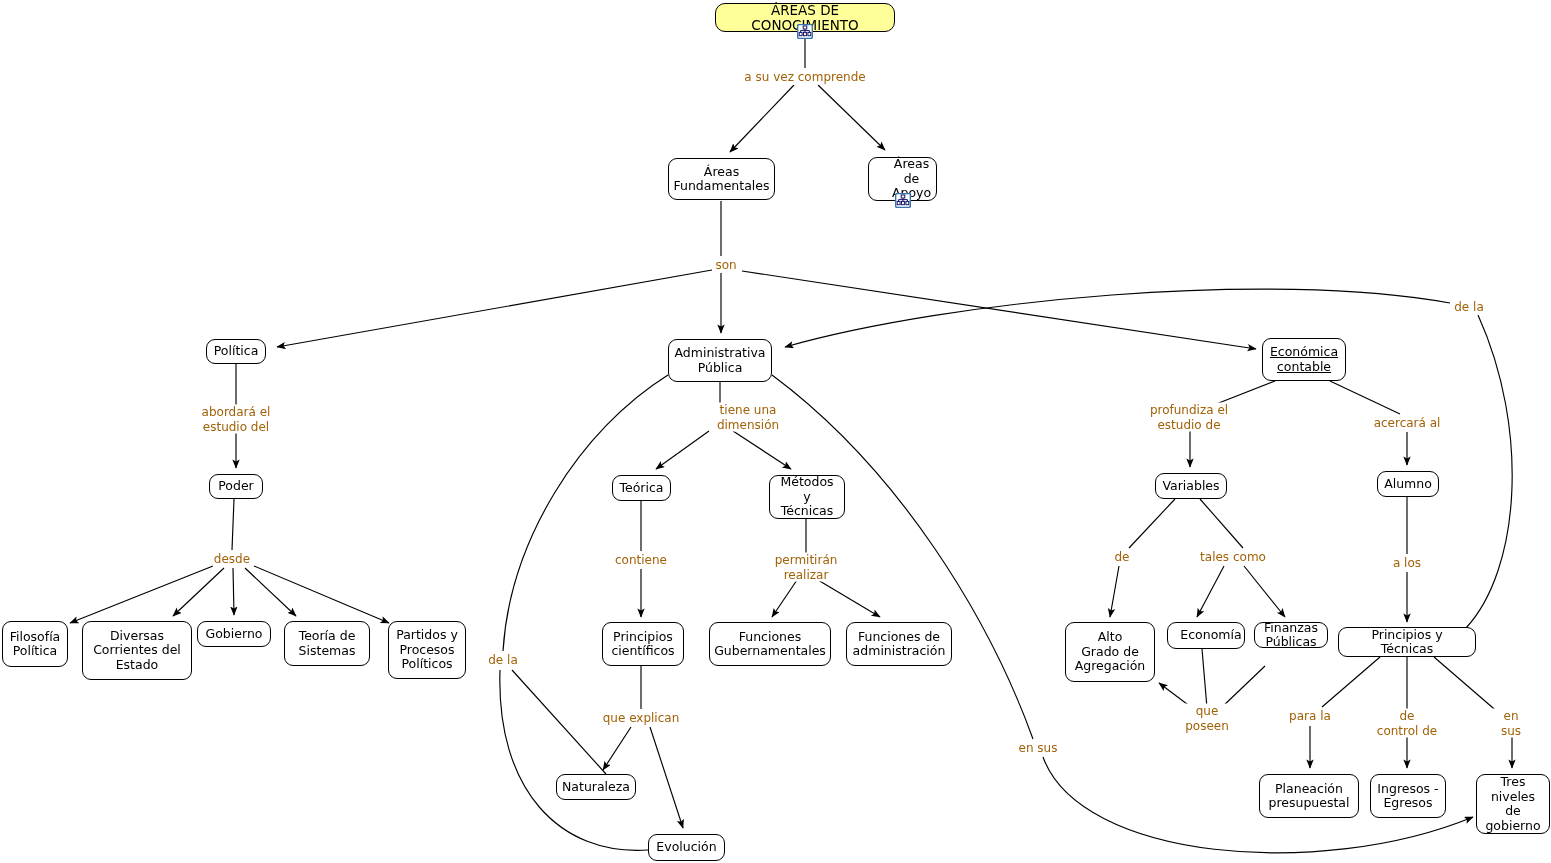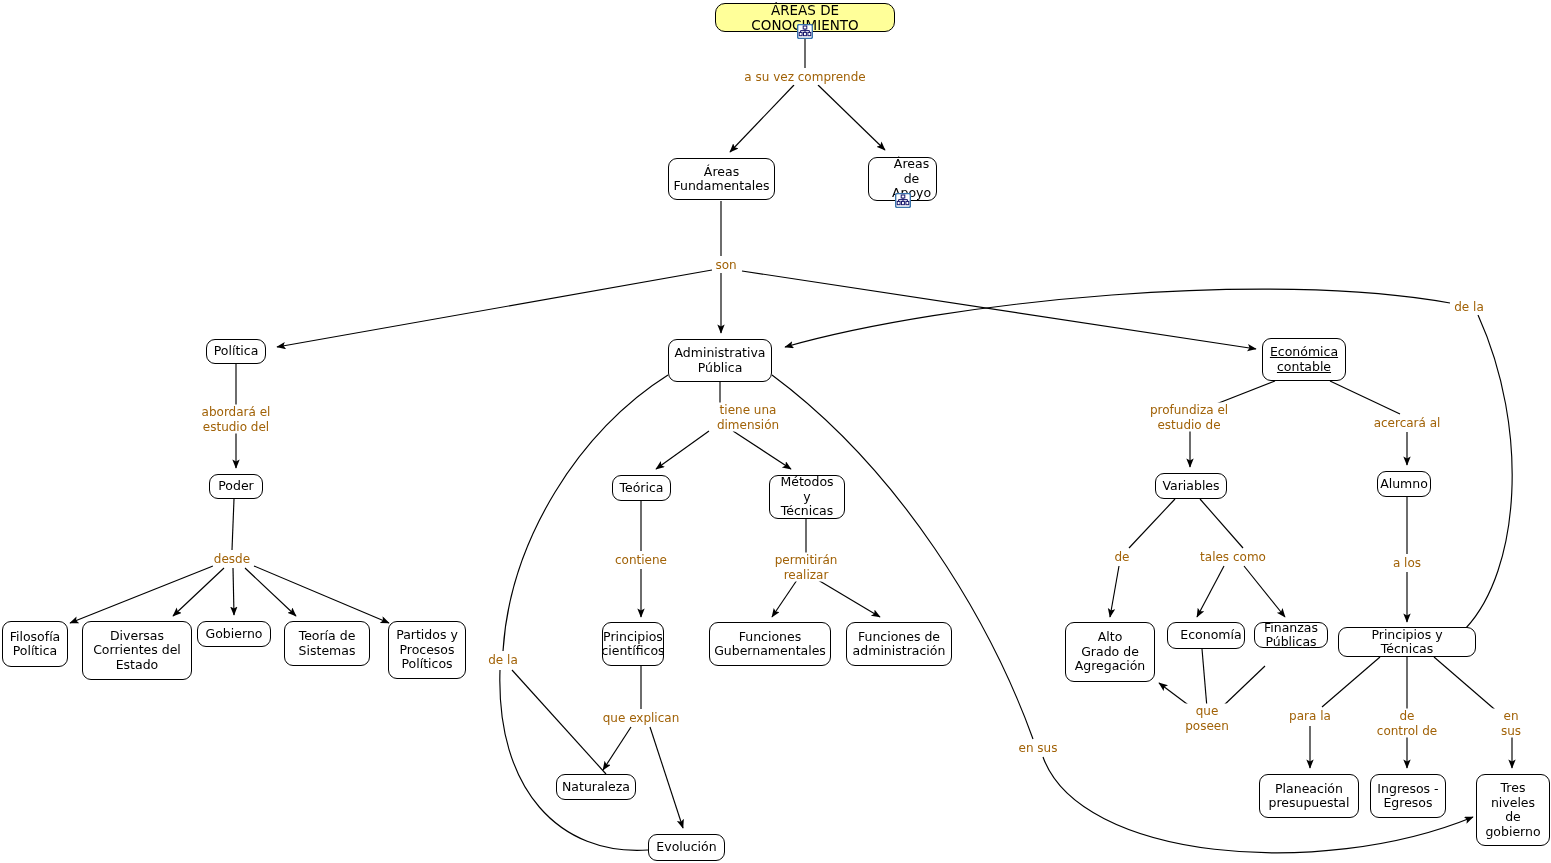--- a/index.html
+++ b/index.html
@@ -162,52 +162,52 @@
       <div class="node" style="left: 206px; top: 339px; width: 60px; height: 25px;"><span>Política</span></div>
       <div class="node" style="left: 668px; top: 339px; width: 104px; height: 43px;"><span>Administrativa
 Pública</span></div>
       <div class="node" style="left: 1262px; top: 338px; width: 84px; height: 43px; text-decoration: underline;"><span>Económica
 contable</span></div>
       <div class="node" style="left: 209px; top: 474px; width: 54px; height: 25px;"><span>Poder</span></div>
       <div class="node" style="left: 612px; top: 475px; width: 59px; height: 26px; text-align: center;"><span>Teórica</span></div>
       <div class="node" style="left: 769px; top: 475px; width: 76px; height: 44px;"><span>Métodos y
 Técnicas</span></div>
       <div class="node" style="left: 1155px; top: 473px; width: 72px; height: 26px;"><span>Variables</span></div>
-      <div class="node" style="left: 1377px; top: 471px; width: 54px; height: 26px;"><span>Alumno</span></div>
+      <div class="node" style="left: 1377px; top: 471px; width: 62px; height: 26px;"><span>Alumno</span></div>
       <div class="node" style="left: 2px; top: 621px; width: 66px; height: 46px;"><span>Filosofía
 Política</span></div>
       <div class="node" style="left: 82px; top: 621px; width: 110px; height: 59px;"><span>Diversas
 Corrientes del
 Estado</span></div>
       <div class="node" style="left: 197px; top: 621px; width: 74px; height: 26px;"><span>Gobierno</span></div>
       <div class="node" style="left: 284px; top: 621px; width: 86px; height: 45px;"><span>Teoría de
 Sistemas</span></div>
       <div class="node" style="left: 388px; top: 621px; width: 78px; height: 58px;"><span>Partidos y
 Procesos
 Políticos</span></div>
-      <div class="node" style="left: 602px; top: 622px; width: 62px; height: 44px;"><span>Principios
+      <div class="node" style="left: 602px; top: 622px; width: 82px; height: 44px;"><span>Principios
 científicos</span></div>
       <div class="node" style="left: 709px; top: 622px; width: 122px; height: 44px;"><span>Funciones
 Gubernamentales</span></div>
       <div class="node" style="left: 846px; top: 622px; width: 106px; height: 44px;"><span>Funciones de
 administración</span></div>
       <div class="node" style="left: 1065px; top: 622px; width: 90px; height: 60px;"><span>Alto
 Grado de
 Agregación</span></div>
       <div class="node" style="left: 1167px; top: 622px; width: 78px; height: 27px; padding-left: 16px;"><span>Economía</span></div>
       <div class="node" style="left: 1254px; top: 622px; width: 74px; height: 26px;"><span>Finanzas
 Públicas</span></div>
       <div class="node" style="left: 1338px; top: 627px; width: 138px; height: 30px;"><span>Principios y Técnicas</span></div>
       <div class="node" style="left: 556px; top: 774px; width: 80px; height: 26px;"><span>Naturaleza</span></div>
       <div class="node" style="left: 648px; top: 834px; width: 77px; height: 27px;"><span>Evolución</span></div>
       <div class="node" style="left: 1259px; top: 774px; width: 100px; height: 44px;"><span>Planeación
 presupuestal</span></div>
       <div class="node" style="left: 1370px; top: 774px; width: 76px; height: 44px;"><span>Ingresos -
 Egresos</span></div>
-      <div class="node" style="left: 1476px; top: 774px; width: 74px; height: 72px;"><span>Tres
+      <div class="node" style="left: 1476px; top: 774px; width: 74px; height: 60px;"><span>Tres
 niveles de
 gobierno</span></div>
     </div>
   <div id="label-layer">
       <div class="linklabel" style="left: 805px; top: 77px;">a su vez comprende</div>
       <div class="linklabel" style="left: 726px; top: 265px;">son</div>
       <div class="linklabel" style="left: 1469px; top: 307px;">de la</div>
       <div class="linklabel" style="left: 236px; top: 419px;">abordará el
 estudio del</div>
       <div class="linklabel" style="left: 720px; top: 417px; margin-left: 28px;">tiene una

